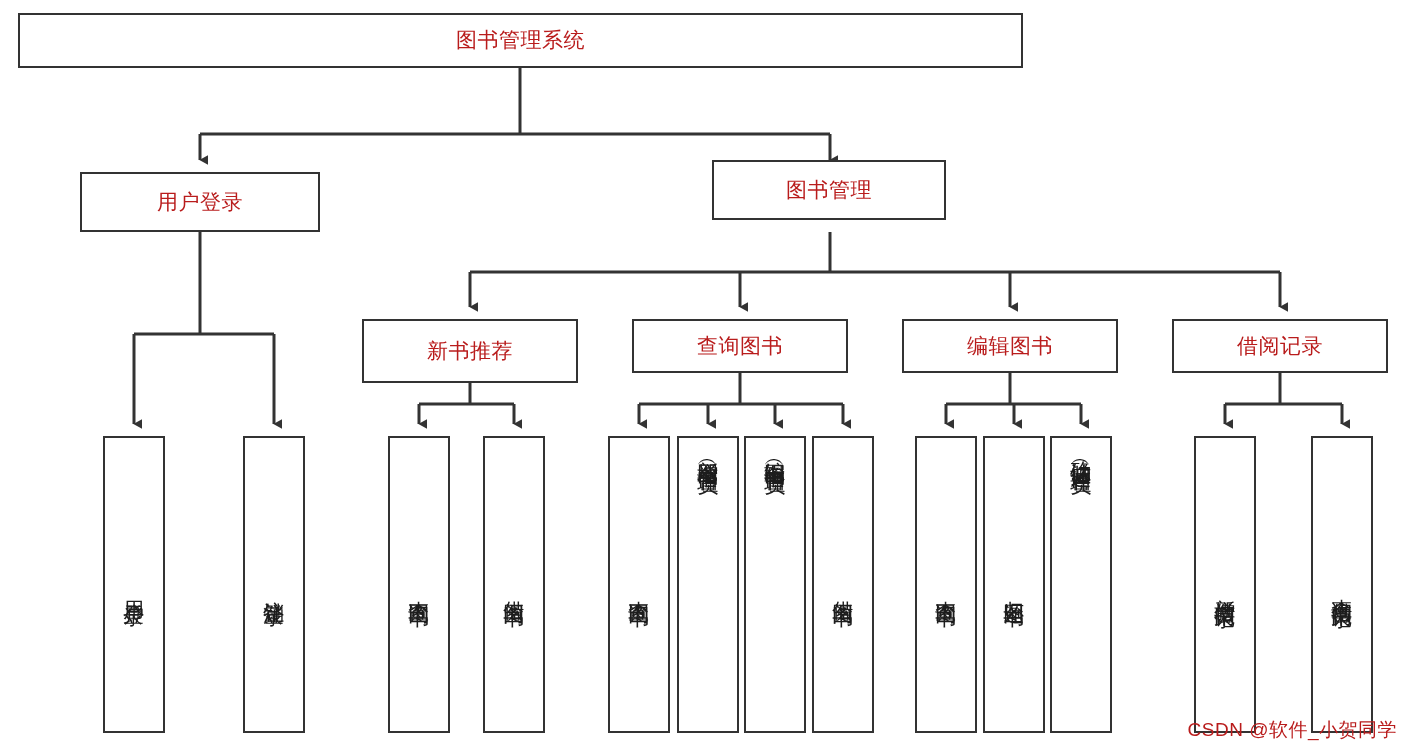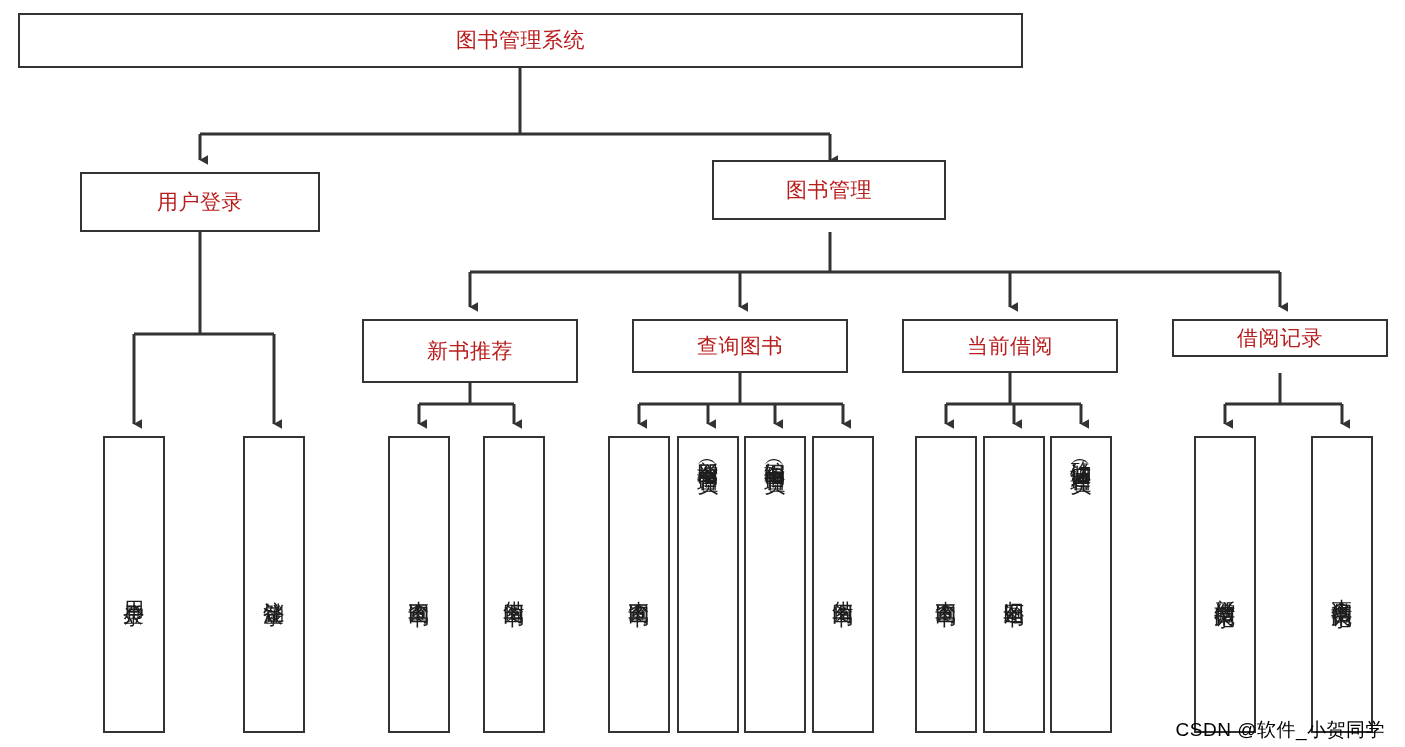--- a/index.html
+++ b/index.html
@@ -57,24 +57,24 @@
   .leaf {
     align-items: flex-start;
     justify-content: center;
     padding-top: 6px;
   }
   .leaf-center {
     align-items: center;
   }
   .watermark {
     position: absolute;
-    right: 20px;
+    right: 8px;
     bottom: 4px;
     font-size: 19px;
-    color: #000000;
+    color: #b91c1c;
     white-space: nowrap;
     letter-spacing: 0.5px;
   }
 </style>
 </head>
 <body>
 
 <div id="diagram-root">
 
   <svg class="wires" viewBox="0 0 1405 747">
@@ -138,23 +138,23 @@
     <span class="node-label">图书管理</span>
   </div>
 
   <div class="node" id="node-l3-0" style="left: 362px; top: 319px; width: 216px; height: 64px;">
     <span class="node-label">新书推荐</span>
   </div>
   <div class="node" id="node-l3-1" style="left: 632px; top: 319px; width: 216px; height: 54px;">
     <span class="node-label">查询图书</span>
   </div>
   <div class="node" id="node-l3-2" style="left: 902px; top: 319px; width: 216px; height: 54px;">
-    <span class="node-label">当前借阅</span>
+    <span class="node-label">编辑图书</span>
   </div>
-  <div class="node" id="node-l3-3" style="left: 1172px; top: 319px; width: 216px; height: 38px;">
+  <div class="node" id="node-l3-3" style="left: 1172px; top: 319px; width: 216px; height: 54px;">
     <span class="node-label">借阅记录</span>
   </div>
 
   <div class="node leaf leaf-center" id="node-leaf-0" style="left: 103px; top: 436px; width: 62px; height: 297px;">
     <span class="node-vert">用户登录</span>
   </div>
   <div class="node leaf leaf-center" id="node-leaf-1" style="left: 243px; top: 436px; width: 62px; height: 297px;">
     <span class="node-vert">注销登录</span>
   </div>
   <div class="node leaf leaf-center" id="node-leaf-2" style="left: 388px; top: 436px; width: 62px; height: 297px;">

